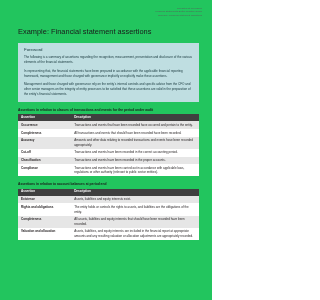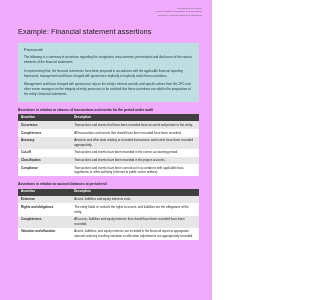--- a/index.html
+++ b/index.html
@@ -11,21 +11,21 @@
     width: 212px;
     height: 300px;
     overflow: hidden;
     font-family: "Liberation Sans", sans-serif;
     color: #231f20;
   }
   .page {
     position: relative;
     width: 212px;
     height: 300px;
-    background: #f0abfc;
+    background: #22c55e;
     box-sizing: border-box;
     padding: 0;
   }
   .doc-header {
     text-align: right;
     padding: 7px 10px 0 0;
     line-height: 1.42;
   }
   .doc-header div {
     font-size: 2.35px;

